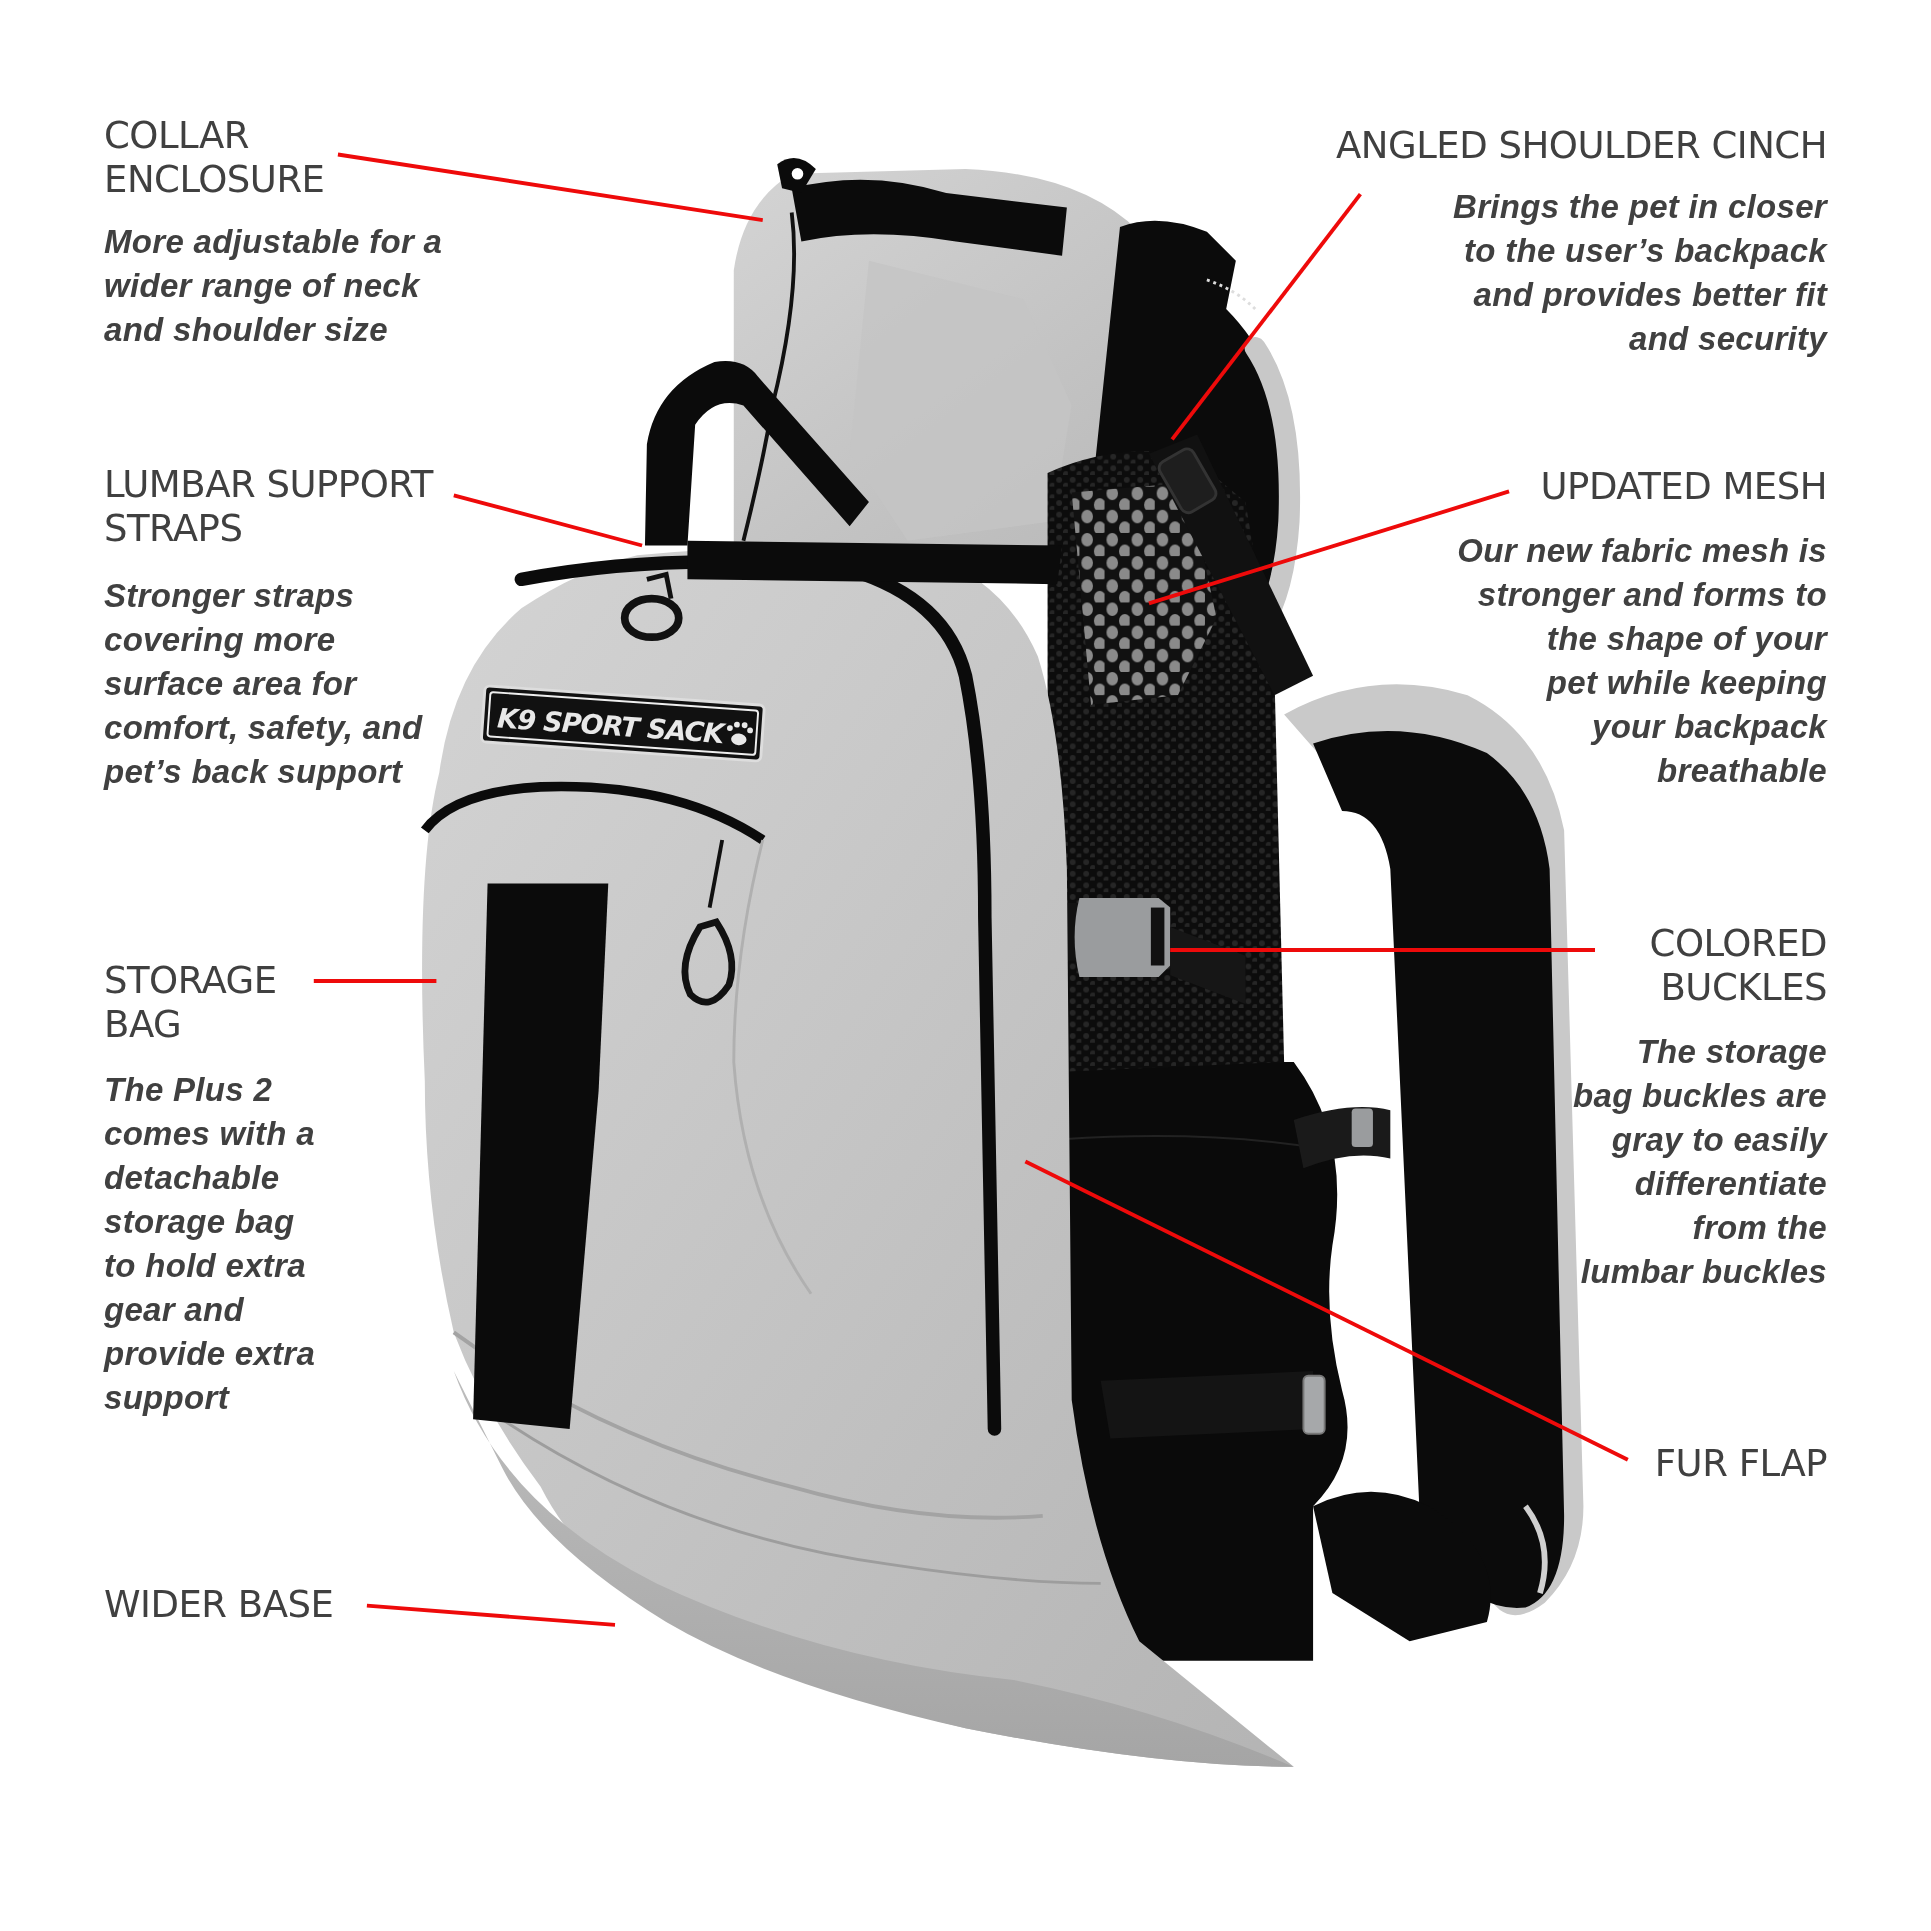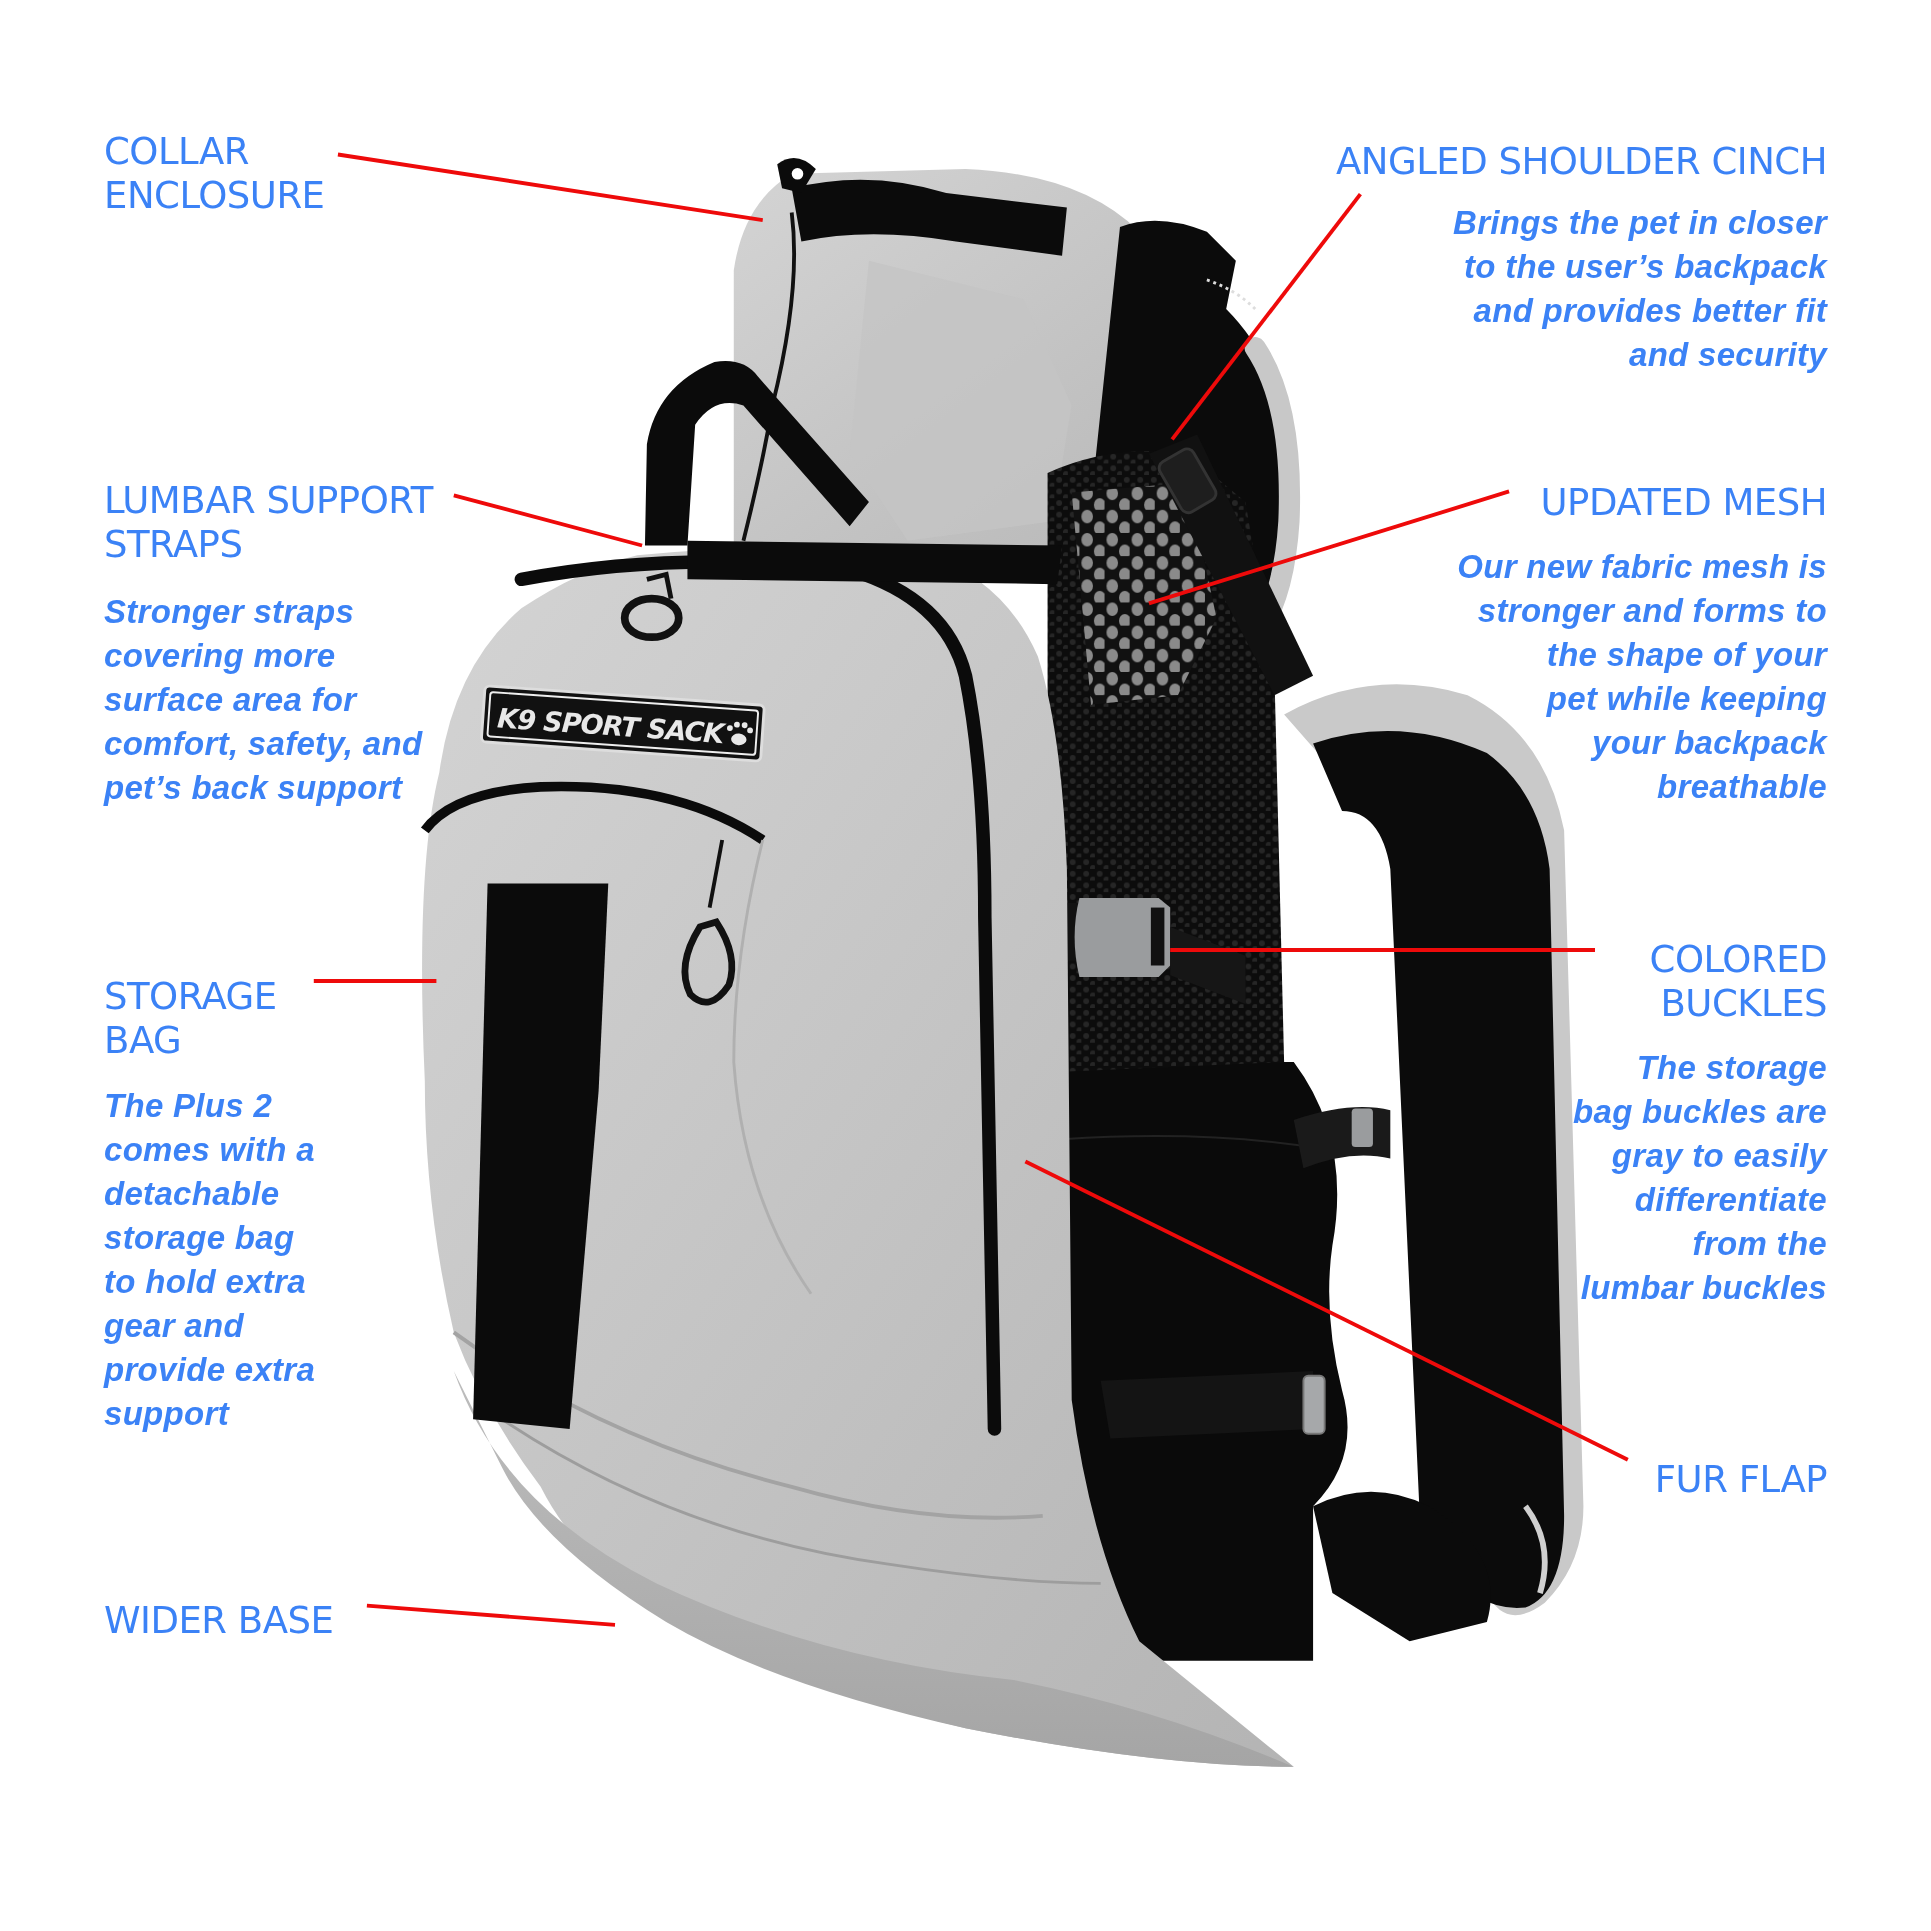--- a/index.html
+++ b/index.html
@@ -1,19 +1,19 @@
 <!DOCTYPE html>
 <html><head>
 <meta charset="utf-8">
 <style>
   html, body { margin:0; padding:0; background:#ffffff; }
   body { width:1931px; height:1931px; position:relative; overflow:hidden; font-family:"Liberation Sans", sans-serif; }
   .stage { position:absolute; left:0; top:0; width:1931px; height:1931px; }
   svg.art { position:absolute; left:0; top:0; width:1931px; height:1931px; }
-  .callout { position:absolute; color:#3b82f6;margin-top:16px; }
+  .callout { position:absolute; color:#404040; }
   .callout.left { left:104px; text-align:left; }
   .callout.right { right:104px; text-align:right; }
   .heading { font-family:"DejaVu Sans", sans-serif; font-weight:400; font-size:37px; line-height:44px; letter-spacing:-0.5px; margin:0; white-space:nowrap; }
   .body { font-family:Liberation Sans, sans-serif; font-style:oblique; font-weight:600; font-size:33px; line-height:44px; letter-spacing:0.3px; margin:0; white-space:nowrap; }
   .body-line { display:block; }
 </style>
 </head>
 <body>
 
 <div class="stage">
@@ -145,20 +145,27 @@
     <line x1="1652" y1="984" x2="1212" y2="984" stroke="#ee0a0a" stroke-width="4"></line>
     <line x1="1686" y1="1512" x2="1062" y2="1203" stroke="#ee0a0a" stroke-width="4"></line>
   </svg>
 
   <div class="callout left" style="top:114px">
     <div class="heading">
       <span class="body-line">COLLAR</span>
       <span class="body-line">ENCLOSURE</span>
     </div>
   </div>
+  <div class="callout left" style="top:220px">
+    <div class="body">
+      <span class="body-line">More adjustable for a</span>
+      <span class="body-line">wider range of neck</span>
+      <span class="body-line">and shoulder size</span>
+    </div>
+  </div>
 
   <div class="callout left" style="top:463px">
     <div class="heading">
       <span class="body-line">LUMBAR SUPPORT</span>
       <span class="body-line">STRAPS</span>
     </div>
   </div>
   <div class="callout left" style="top:574px">
     <div class="body">
       <span class="body-line">Stronger straps</span>

